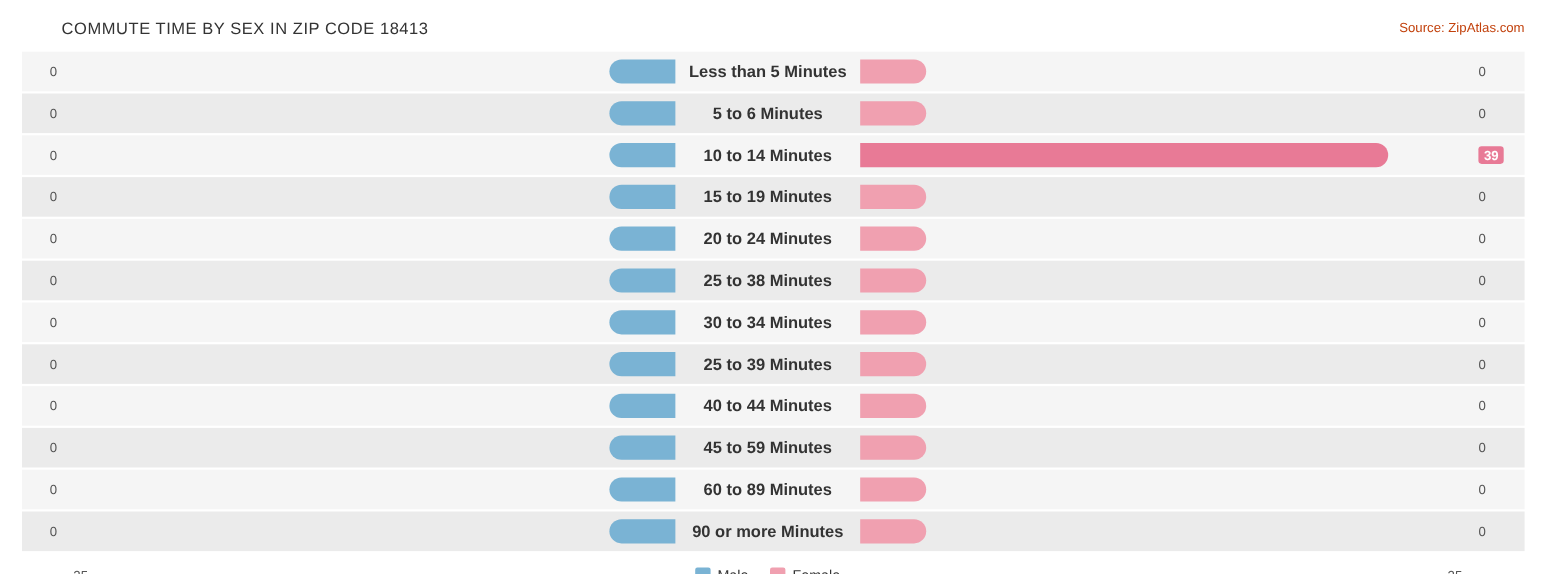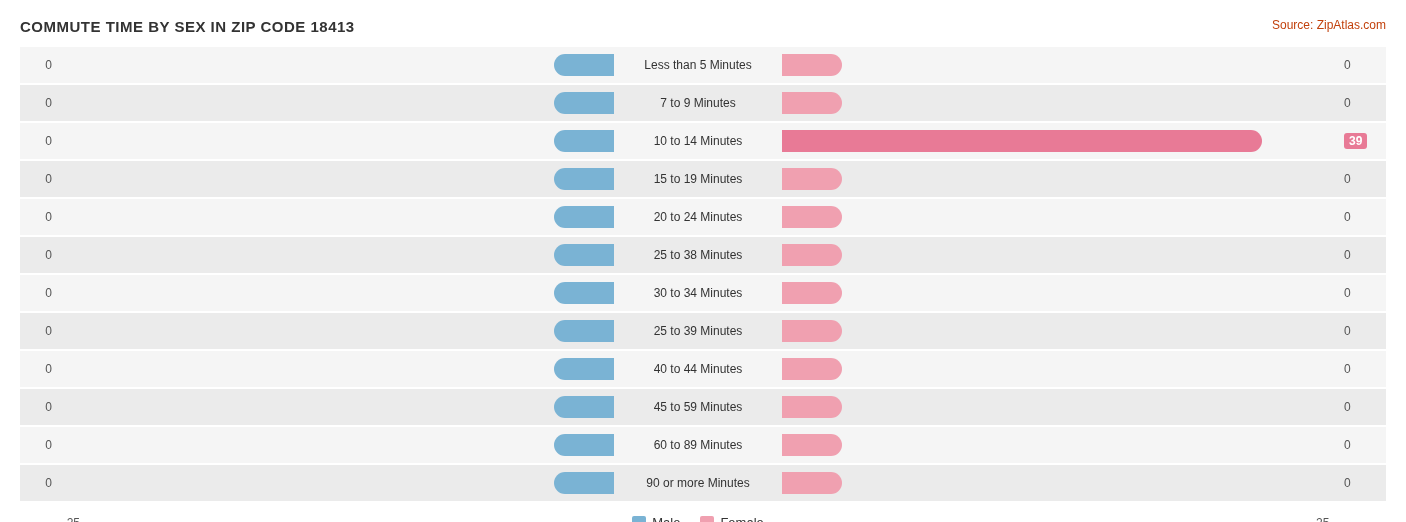--- a/index.html
+++ b/index.html
@@ -9,25 +9,26 @@
       width: 1406px;
       min-height: 522px;
       position: relative;
     }
     .chart-container {
       padding: 18px 20px 40px 20px;
       position: relative;
     }
     .chart-title {
       font-size: 15px;
-      font-weight: bold;
+      font-weight: normal;
       color: #333;
       text-transform: uppercase;
       letter-spacing: 0.5px;
       margin-bottom: 12px;
+      margin-left: 36px;
     }
     .source-label {
       position: absolute;
       top: 18px;
       right: 20px;
       font-size: 12px;
       color: #c2410c;
     }
     .chart-area {
       position: relative;
@@ -69,28 +70,29 @@
       padding-right: 4px;
     }
     .female-side {
       flex: 1;
       display: flex;
       justify-content: flex-start;
       align-items: center;
       padding-left: 4px;
     }
     .category-label {
-      font-size: 12px;
+      font-size: 15px;
       color: #333;
       white-space: nowrap;
       background: transparent;
       z-index: 2;
       padding: 0 6px;
       min-width: 160px;
       text-align: center;
+      font-weight: bold;
     }
     .bar-male {
       height: 22px;
       background: #7ab3d4;
       border-radius: 11px 0 0 11px;
       min-width: 60px;
     }
     .bar-female {
       height: 22px;
       background: #f0a0b0;
@@ -170,21 +172,21 @@
         </div>
       </div>
       <div class="right-value">0</div>
     </div>
       <div class="bar-row">
       <div class="left-value">0</div>
       <div class="center-section">
         <div class="male-side">
           <div class="bar-male" style="width:60px;"></div>
         </div>
-        <div class="category-label">7 to 9 Minutes</div>
+        <div class="category-label">5 to 6 Minutes</div>
         <div class="female-side">
           <div class="bar-female" style="width:60px;"></div>
         </div>
       </div>
       <div class="right-value">0</div>
     </div>
       <div class="bar-row">
       <div class="left-value">0</div>
       <div class="center-section">
         <div class="male-side">

